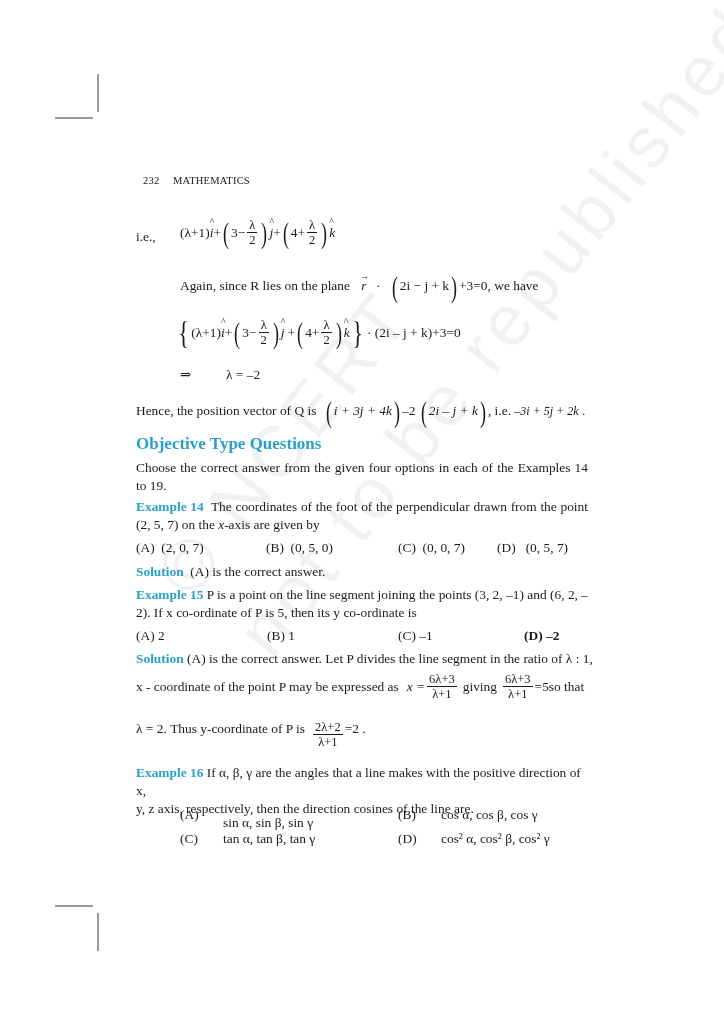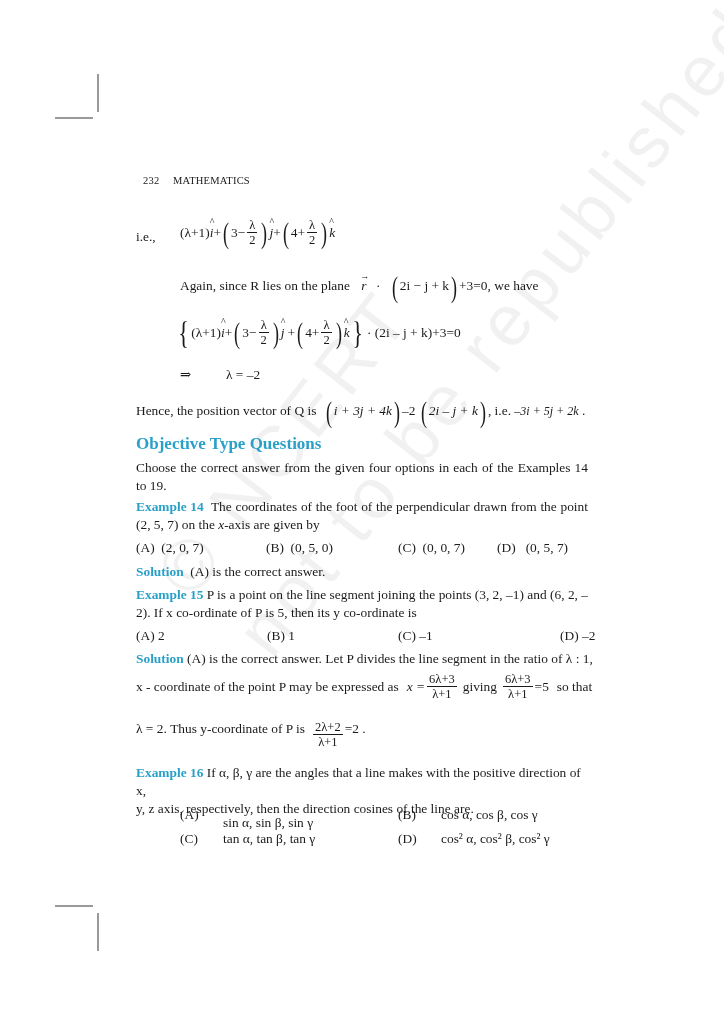--- a/index.html
+++ b/index.html
@@ -135,38 +135,38 @@
 </div>
 
 <div class="abs txt" style="left:136px;top:586px;width:452px;white-space:normal;text-align:justify;">
   <span class="blue">Example 15</span>
   <span>P is a point on the line segment joining the points (3, 2, –1) and</span>
   <span>(6, 2, –2). If x co-ordinate of P is 5, then its y co-ordinate is</span>
 </div>
 <div class="abs txt" style="left:136px;top:627px;"><span>(A)</span>&nbsp;<span>2</span></div>
 <div class="abs txt" style="left:267px;top:627px;"><span>(B)</span>&nbsp;<span>1</span></div>
 <div class="abs txt" style="left:398px;top:627px;"><span>(C)</span>&nbsp;<span>–1</span></div>
-<div class="abs txt" style="left:560px;top:627px;"><span>(D)</span>&nbsp;<span>–2</span></div>
+<div class="abs txt" style="left:524px;top:627px;font-weight:bold;"><span>(D)</span>&nbsp;<span>–2</span></div>
 <div class="abs txt" style="left:136px;top:650px;">
   <span class="blue">Solution</span> <span>(A) is the correct answer. Let P divides the line segment in the ratio of λ : 1,</span>
 </div>
 <div class="abs txt" style="left:136px;top:672px;display:flex;align-items:center;">
   <span>x - coordinate of the point  P may be expressed as</span>
   <span class="it" style="margin-left:8px;">x =</span>
   <span class="frac">
       <span class="num">6λ+3</span>
       <span class="den">λ+1</span>
     </span>
   <span style="margin:0 4px;">giving</span>
   <span class="frac">
       <span class="num">6λ+3</span>
       <span class="den">λ+1</span>
     </span>
   <span>=5</span>
-  <span style="margin-left:8px;">so that</span>
+  <span style="">so that</span>
 </div>
 <div class="abs txt" style="left:136px;top:720px;display:flex;align-items:flex-start;">
   <span>λ = 2. Thus y-coordinate of P is</span>
   <span class="frac" style="margin-left:8px;">
       <span class="num">2λ+2</span>
       <span class="den">λ+1</span>
     </span>
   <span>=2 .</span>
 </div>
 

